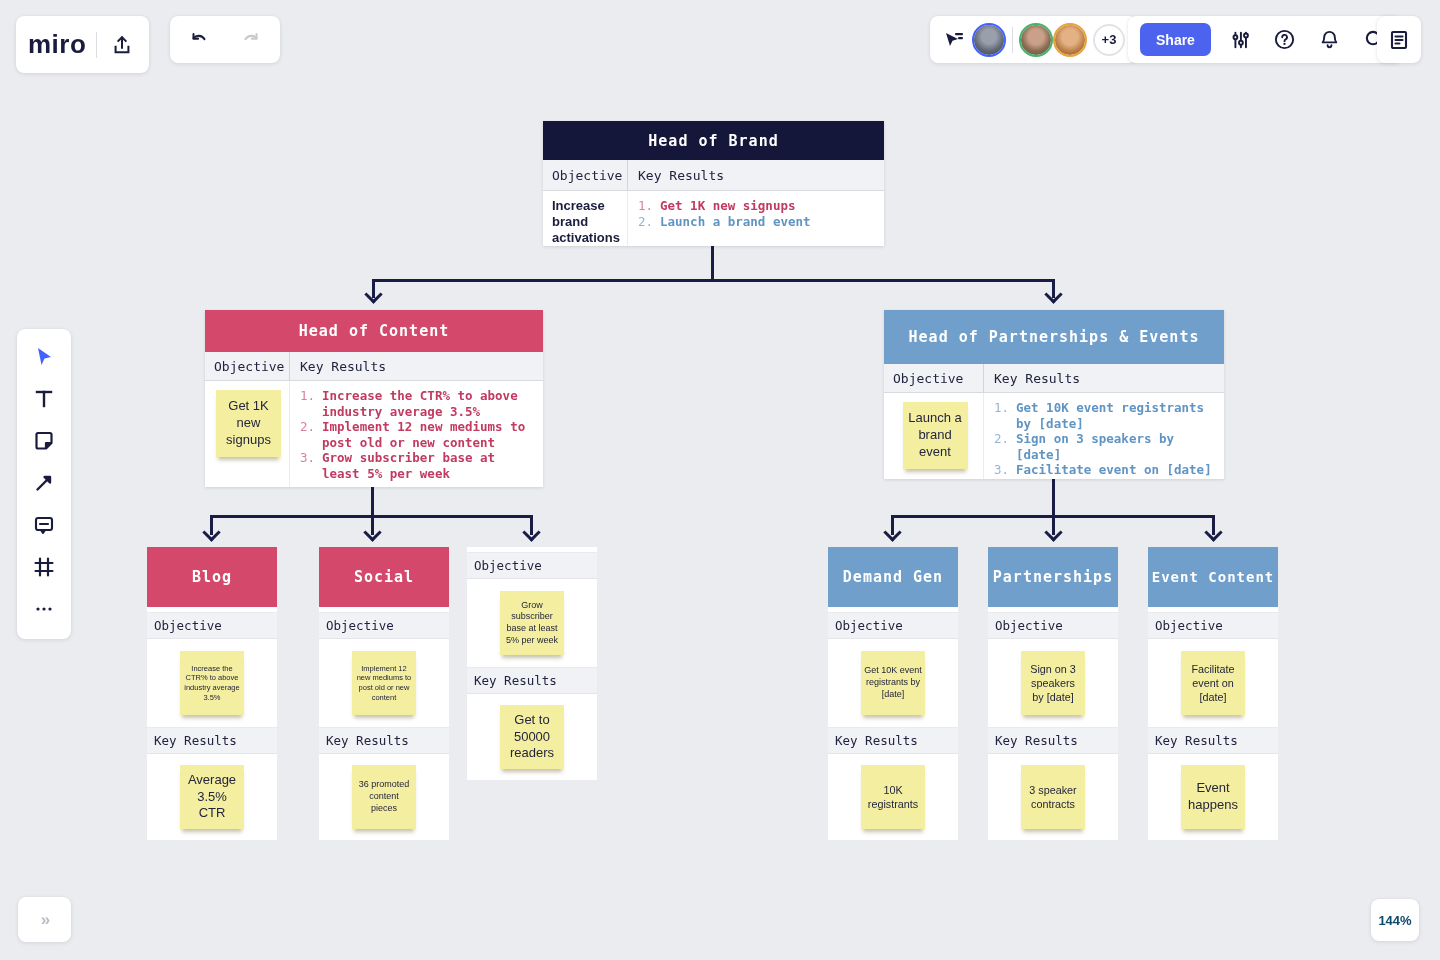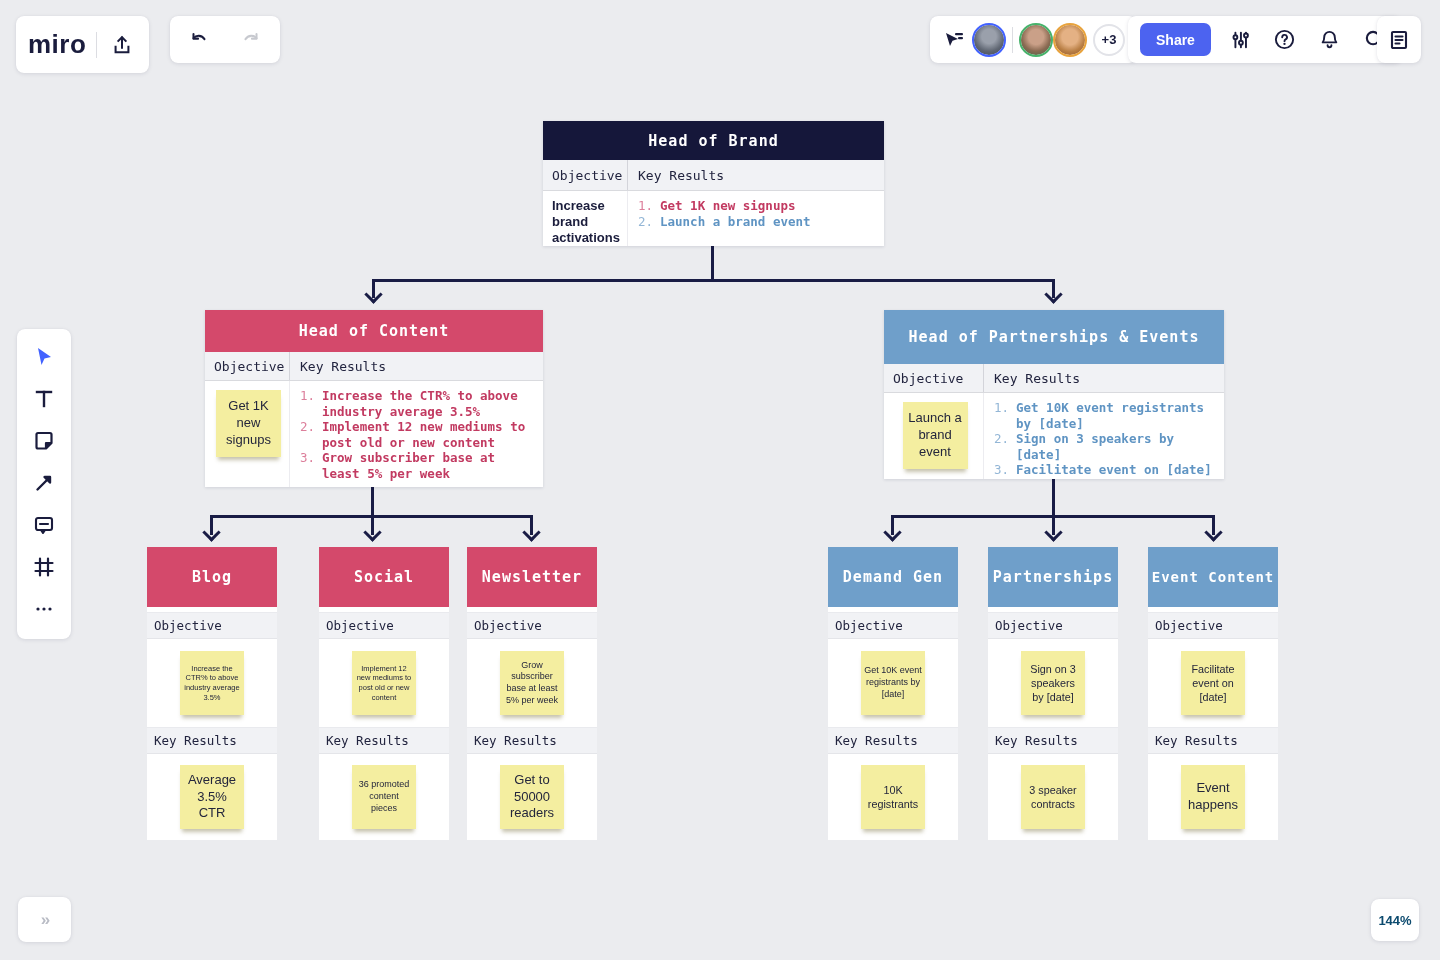--- a/index.html
+++ b/index.html
@@ -232,21 +232,20 @@
           <div class="sticky small fs-xs">Implement 12 new mediums to post old or new content</div>
         </div>
       <div class="label-row">Key Results</div>
       <div class="sticky-zone last">
           <div class="sticky small fs-s">36 promoted content pieces</div>
         </div>
     </div>
   </div>
 
   <div class="child" style="left:467px;">
-    <div class="okr-head bg-red">Newsletter</div>
     <div class="child-body">
       <div class="gap"></div>
       <div class="label-row">Objective</div>
       <div class="sticky-zone">
           <div class="sticky small fs-s">Grow subscriber base at least 5% per week</div>
         </div>
       <div class="label-row">Key Results</div>
       <div class="sticky-zone last">
           <div class="sticky small fs-lg">Get to 50000 readers</div>
         </div>

